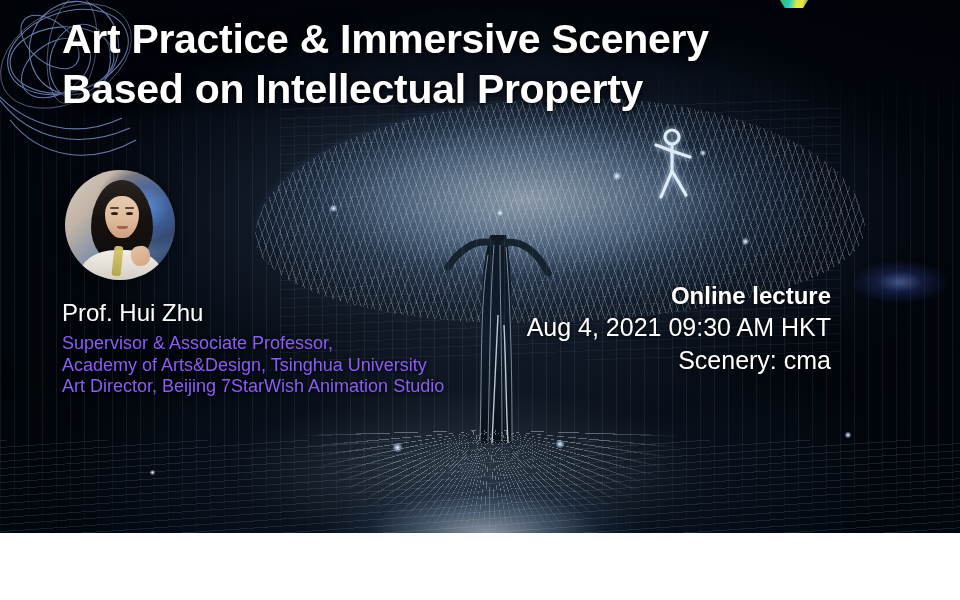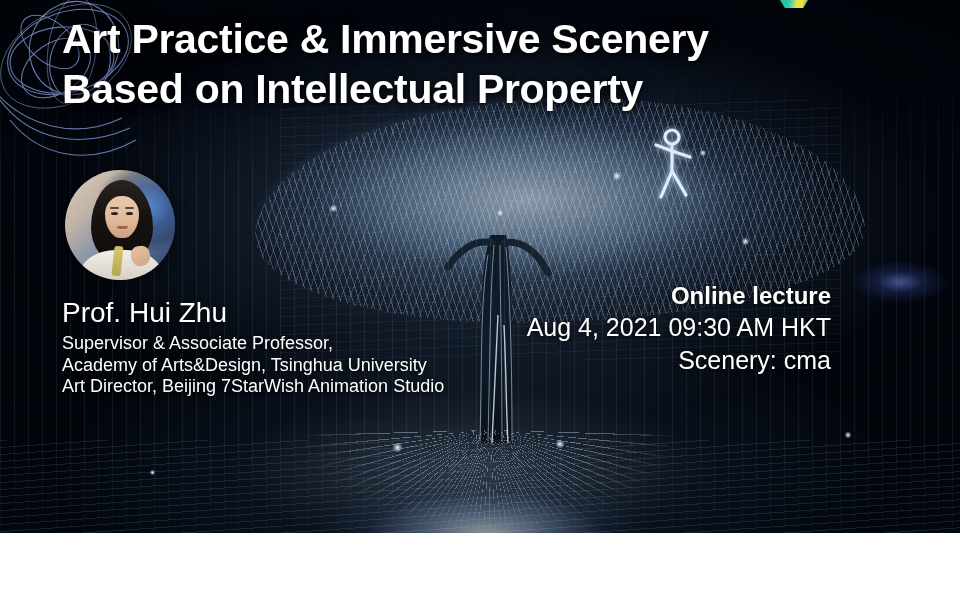--- a/index.html
+++ b/index.html
@@ -300,28 +300,28 @@
     background: linear-gradient(180deg, #d6c96a 0%, #b2a44c 100%);
     border-radius: 3px;
     transform: rotate(6deg);
     opacity: 0.95;
   }
 
   #speaker-name {
     position: absolute;
     left: 62px; top: 298px;
     color: #ffffff;
-    font-size: 28px;
+    font-size: 24px;
     line-height: 30px;
     text-shadow: 0 1px 4px rgba(0,0,0,0.9);
   }
   #speaker-credentials {
     position: absolute;
     left: 62px; top: 333px;
-    color: #ffffff;
+    color: #8b5cf6;
     font-size: 18px;
     line-height: 21.5px;
     white-space: pre-line;
     text-shadow: 0 1px 4px rgba(0,0,0,0.9);
   }
 
   #lecture-info {
     position: absolute;
     right: 129px;
     top: 253px;

